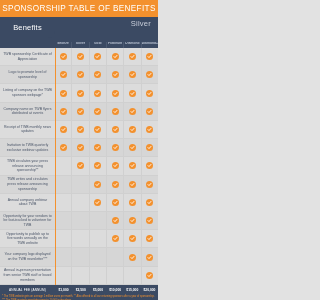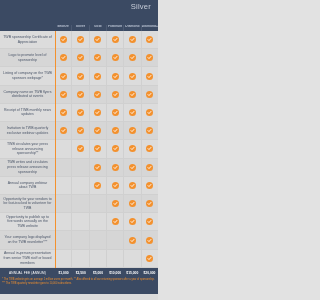--- a/index.html
+++ b/index.html
@@ -121,22 +121,28 @@
     color:#f3912e;font-size:2.55px;line-height:1.45;
     letter-spacing:.01px;display:block;
     text-align:left;
   }
 </style>
 </head>
 <body>
 
 <div class="page">
 
+  <div class="banner">
+    <div class="banner-title">SPONSORSHIP TABLE OF BENEFITS</div>
+  </div>
 
   <div class="header-strip">
+    <div class="benefits-tab">
+      <span class="benefits-tab-label">Benefits</span>
+    </div>
     <div class="levels-label">Silver</div>
     <div class="tier-head-row" id="tier-head-row">
         <div class="tier-head">Bronze</div>
         <div class="tier-head">Silver</div>
         <div class="tier-head">Gold</div>
         <div class="tier-head">Platinum</div>
         <div class="tier-head">Diamond</div>
         <div class="tier-head">Diamond+</div>
       </div>
   </div>

